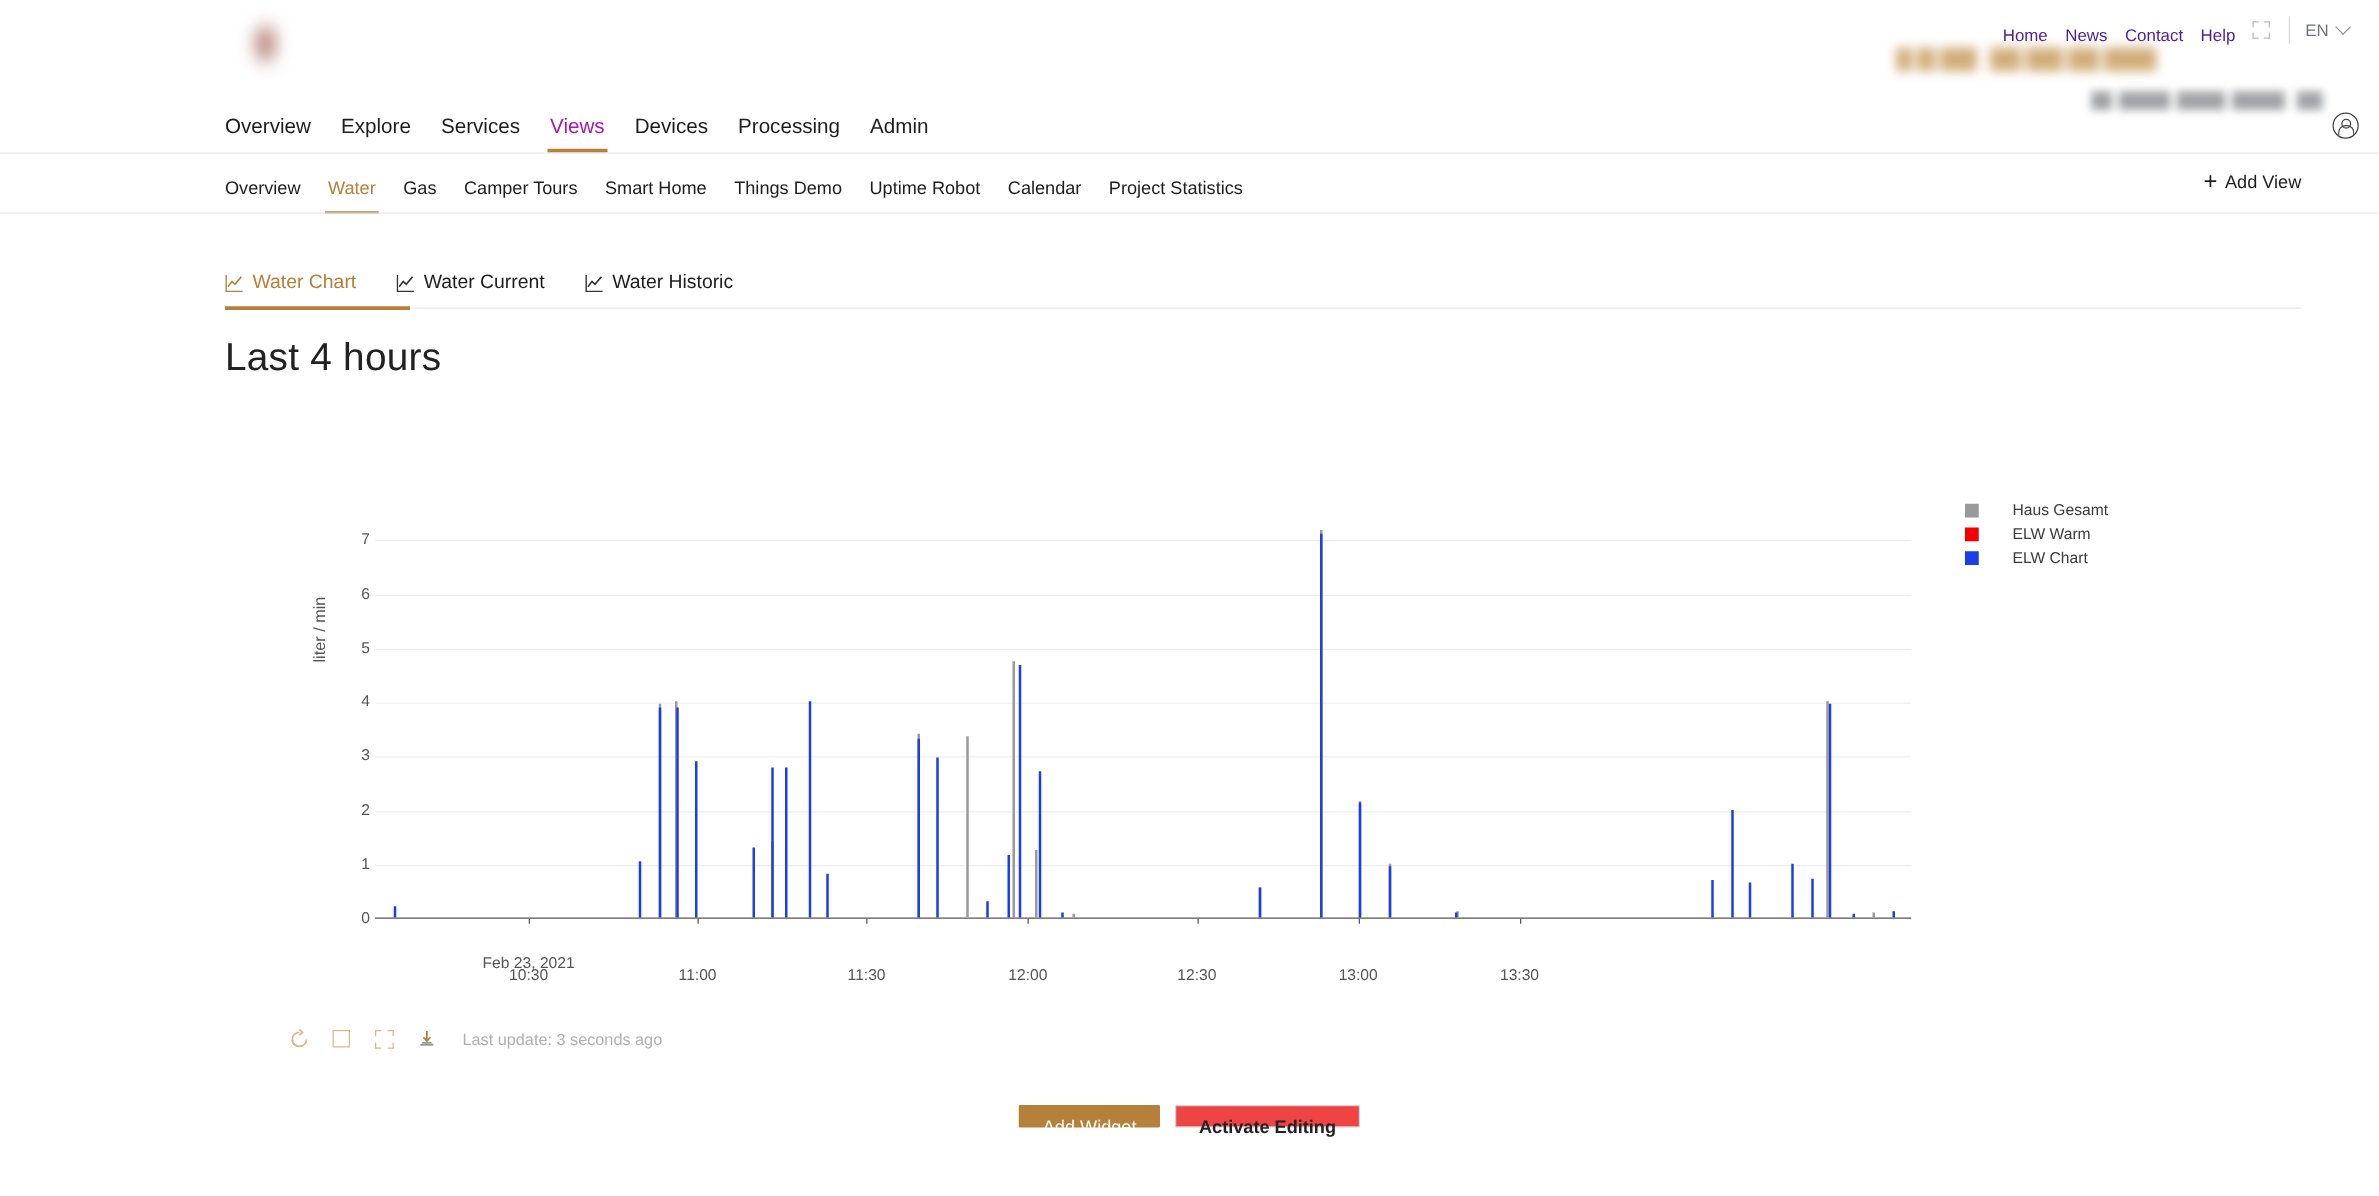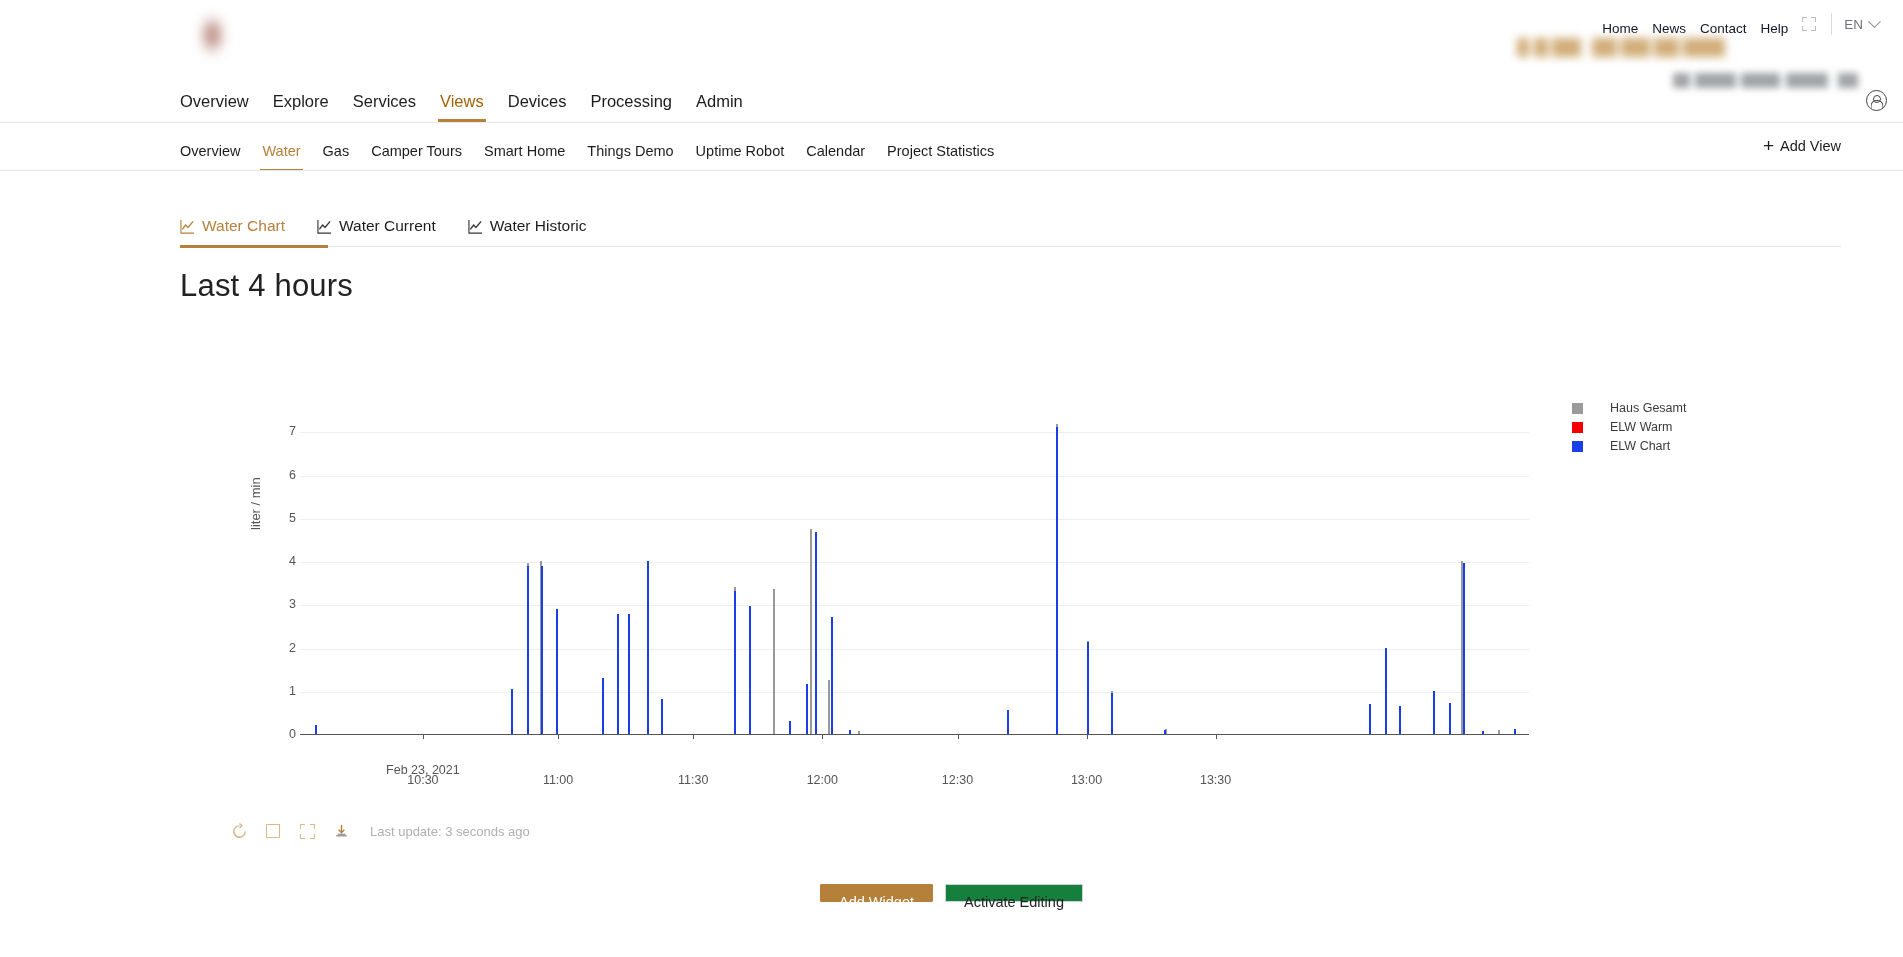--- a/index.html
+++ b/index.html
@@ -19,21 +19,21 @@
     position: absolute;
     top: 10px;
     right: 22px;
     display: flex;
     align-items: center;
     gap: 0px;
     font-size: 13.5px;
     color: #6f7378;
   }
   .top-util a {
-    color: #0f172a;
+    color: #4c1d95;
     text-decoration: none;
     padding: 0 7px;
     line-height: 18px;
     white-space: nowrap;
     margin-top: 10px;
   }
   .util-fullscreen {
     margin-left: 6px;
     width: 16px; height: 16px;
     position: relative;
@@ -133,21 +133,21 @@
   .main-nav .nav-item {
     font-size: 16.5px;
     color: #1d1d1f;
     padding: 0 12px 11px 0;
     cursor: pointer;
     position: relative;
     line-height: 20px;
     white-space: nowrap;
   }
   .main-nav .nav-item + .nav-item { padding-left: 12px; }
-  .main-nav .nav-item.active { color: #a16207; }
+  .main-nav .nav-item.active { color: #a21caf; }
   .main-nav .nav-item.active::after {
     content: "";
     position: absolute;
     left: 10px; right: 10px; bottom: 0px;
     height: 3px; background: #b5803a;
   }
   .nav-rule {
     position: absolute;
     top: 122px; left: 0; right: 0;
     height: 1px; background: #e6e7e9;
@@ -324,21 +324,21 @@
     font-family: "Liberation Sans", sans-serif;
     font-size: 14.5px;
     padding: 0 18px;
     height: 18px;
     line-height: 34px;
     cursor: pointer;
     border-radius: 1px;
     white-space: nowrap;
   }
   .btn-primary { background: #b5803a; color: #ffffff; border: 1px solid #b5803a; }
-  .btn-secondary { background: #15803d; color: #222; border: 1px solid #cfd1d4; }
+  .btn-secondary { background: #ef4444; color: #222; border: 1px solid #cfd1d4; font-weight: bold; }
 </style>
 </head>
 <body>
 
 <div class="top-util">
   <a href="#">Home</a>
   <a href="#">News</a>
   <a href="#">Contact</a>
   <a href="#">Help</a>
   <span class="util-fullscreen">

